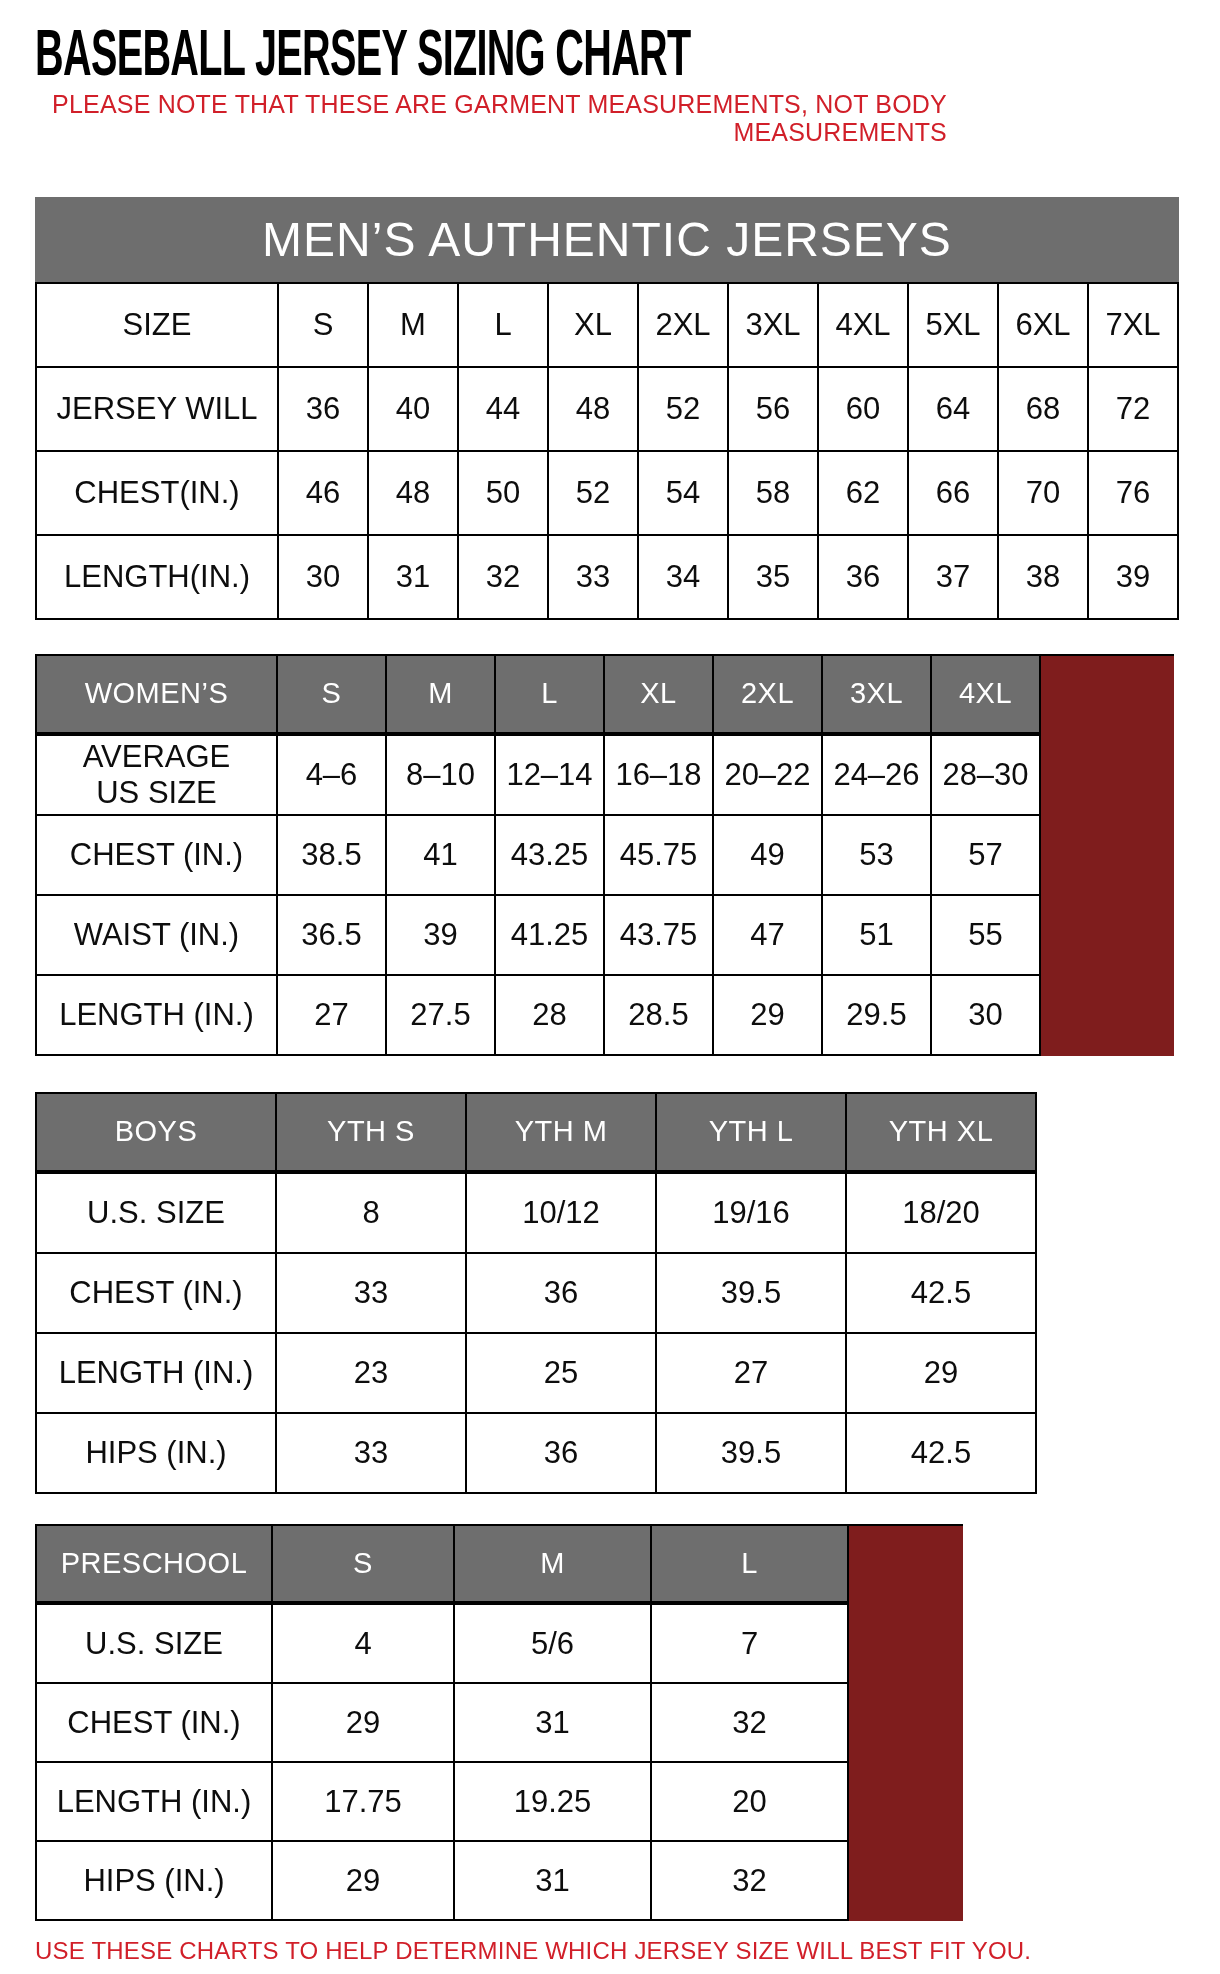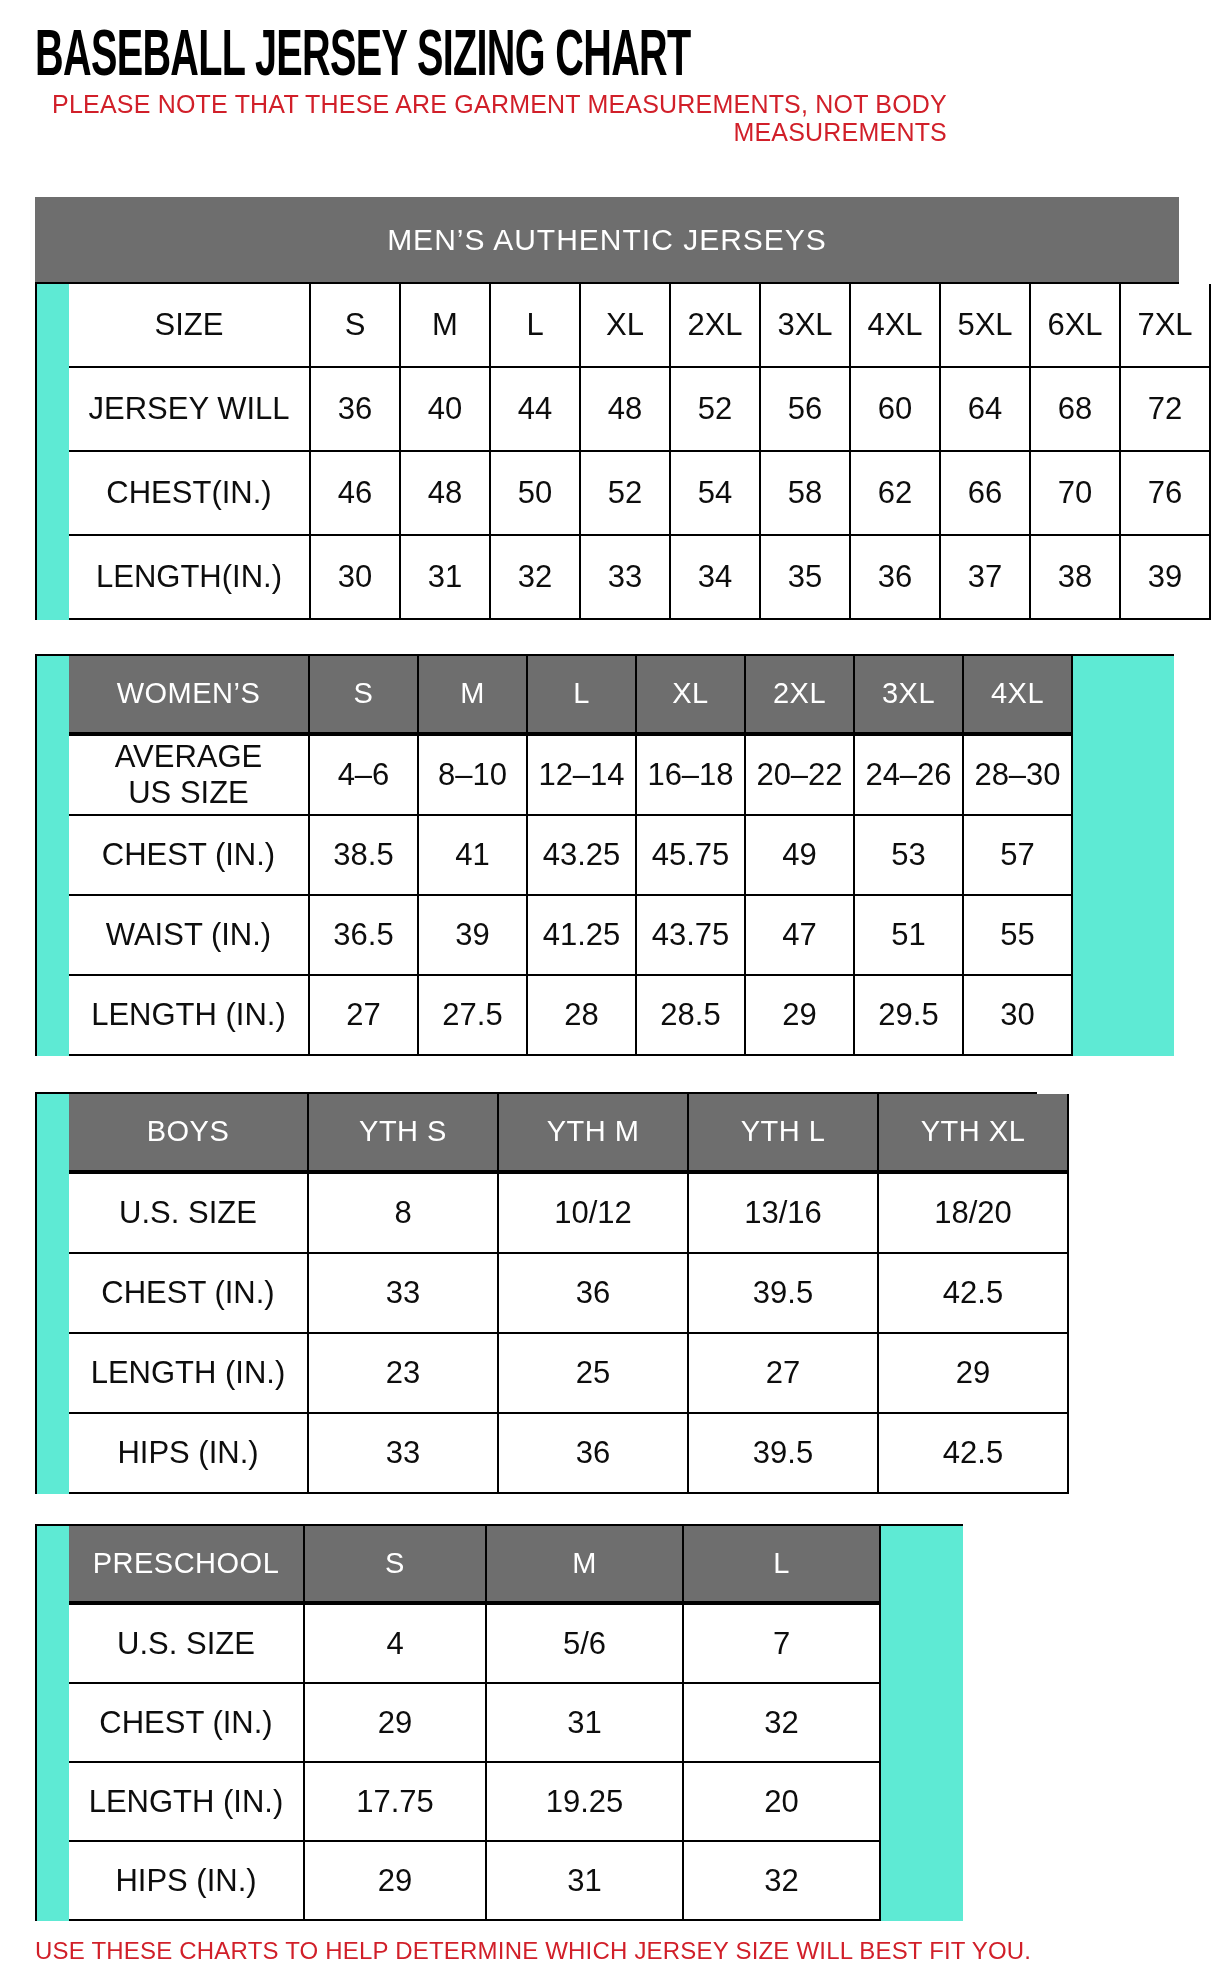--- a/index.html
+++ b/index.html
@@ -18,27 +18,26 @@
   .note {
     margin: 12px 0 0 35px; max-width: 912px;
     font-size: 25px; line-height: 28px; letter-spacing: 0.2px;
     color: #d11f29;
     text-align: right;
   }
   .banner {
     margin: 51px 0 0 35px; width: 1144px; height: 85px;
     background: #6e6e6e; color: #ffffff;
     display: flex; align-items: center; justify-content: center;
-    font-size: 30px; letter-spacing: 1px;
+    font-size: 48px; letter-spacing: 1px;
   }
   .sztable {
     display: grid;
     border-top: 2px solid #000; border-left: 2px solid #000;
-    background: #5eead4;
-    padding-left: 32px;
+    background: #7f1d1d;
   }
   .t-mens      { margin-left: 35px; width: 1144px; grid-template-columns: 242px repeat(10, 90px); grid-auto-rows: 84px; }
   .t-womens    { margin: 34px 0 0 35px; width: 1139px; grid-template-columns: 241px repeat(7, 109px); grid-auto-rows: 80px; }
   .t-boys      { margin: 36px 0 0 35px; width: 1002px; grid-template-columns: 240px repeat(4, 190px); grid-auto-rows: 80px; }
   .t-preschool { margin: 30px 0 0 35px; width: 928px;  grid-template-columns: 236px 182px 197px 197px; grid-auto-rows: 79px; }
   .cell {
     border-right: 2px solid #000; border-bottom: 2px solid #000;
     display: flex; align-items: center; justify-content: center;
     font-size: 31px; text-align: center; white-space: pre-line; line-height: 1.15;
     background: #fff; color: #0d0d0d;
@@ -158,21 +157,21 @@
 
 <div class="sztable t-boys">
     <div class="cell label head">BOYS</div>
     <div class="cell head">YTH S</div>
     <div class="cell head">YTH M</div>
     <div class="cell head">YTH L</div>
     <div class="cell head">YTH XL</div>
     <div class="cell label">U.S. SIZE</div>
     <div class="cell">8</div>
     <div class="cell">10/12</div>
-    <div class="cell">13/16</div>
+    <div class="cell">19/16</div>
     <div class="cell">18/20</div>
     <div class="cell label">CHEST (IN.)</div>
     <div class="cell">33</div>
     <div class="cell">36</div>
     <div class="cell">39.5</div>
     <div class="cell">42.5</div>
     <div class="cell label">LENGTH (IN.)</div>
     <div class="cell">23</div>
     <div class="cell">25</div>
     <div class="cell">27</div>

